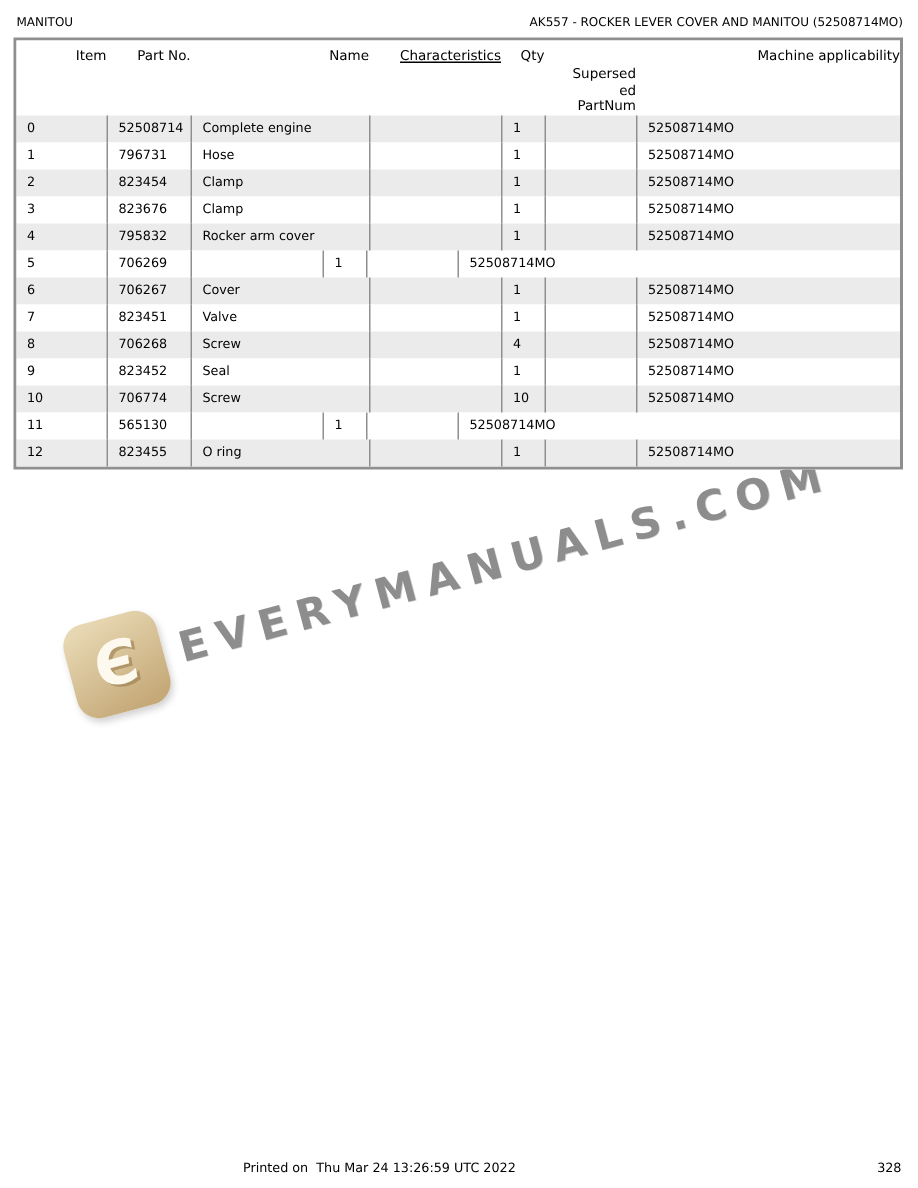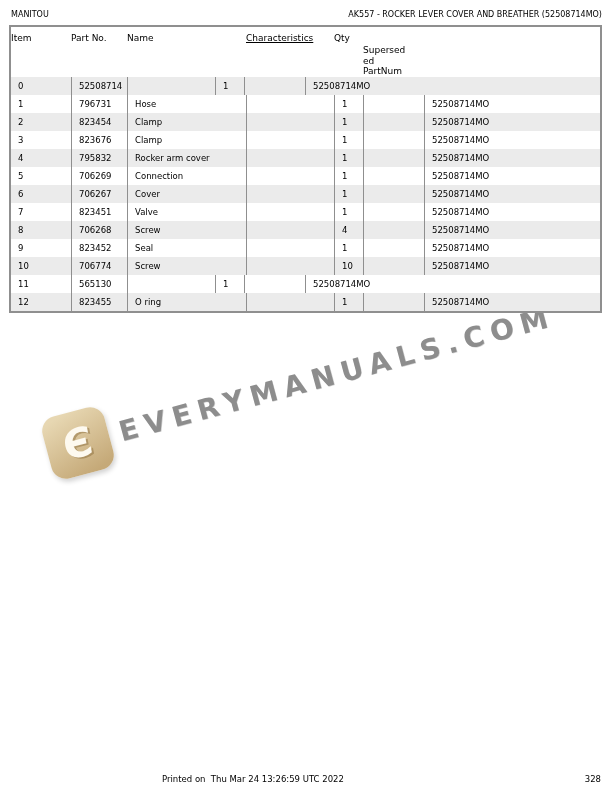--- a/index.html
+++ b/index.html
@@ -35,21 +35,21 @@
     z-index: 2;
   }
   .thead {
     display: flex;
     height: 50px;
     font-size: 9px;
     background: #fff;
   }
   .th {
     box-sizing: border-box;
-    text-align: left;
+    text-align: right;
     padding-top: 6px;
     overflow: hidden;
   }
   .th.c-sup { white-space: pre-line; line-height: 10.5px; padding-top: 18px; }
   .tr {
     display: flex;
     height: 18px;
     line-height: 18px;
     font-size: 8.5px;
     background: #fff;
@@ -111,46 +111,48 @@
     z-index: 3;
   }
   .printed { position: absolute; left: 162px; white-space: pre; }
   .pagenum { position: absolute; right: 11px; }
 </style>
 </head>
 <body>
 
 <div class="topbar">
   <span>MANITOU</span>
-  <span>AK557 - ROCKER LEVER COVER AND BREATHER (52508714MO)</span>
+  <span>AK557 - ROCKER LEVER COVER AND MANITOU (52508714MO)</span>
 </div>
 
 <div class="watermark">
   <div class="wm-logo">
     <span class="wm-glyph">Є</span>
   </div>
   <div class="wm-text">EVERYMANUALS.COM</div>
 </div>
 
 <div class="parts-table">
   <div class="thead">
     <div class="th c-item">Item</div>
     <div class="th c-part">Part No.</div>
     <div class="th c-name">Name</div>
     <div class="th c-char">Characteristics</div>
     <div class="th c-qty">Qty</div>
     <div class="th c-sup">Supersed
 ed
 PartNum
 ber</div>
+    <div class="th c-mach">Machine applicability</div>
   </div>
   <div class="tbody" id="tbody">
       <div class="tr even">
     <div class="td c-item">0</div>
     <div class="td c-part">52508714</div>
+    <div class="td c-name">Complete engine</div>
     <div class="td c-char"></div>
     <div class="td c-qty">1</div>
     <div class="td c-sup"></div>
     <div class="td c-mach">52508714MO</div>
   </div>
       <div class="tr">
     <div class="td c-item">1</div>
     <div class="td c-part">796731</div>
     <div class="td c-name">Hose</div>
     <div class="td c-char"></div>
@@ -181,21 +183,20 @@
     <div class="td c-part">795832</div>
     <div class="td c-name">Rocker arm cover</div>
     <div class="td c-char"></div>
     <div class="td c-qty">1</div>
     <div class="td c-sup"></div>
     <div class="td c-mach">52508714MO</div>
   </div>
       <div class="tr">
     <div class="td c-item">5</div>
     <div class="td c-part">706269</div>
-    <div class="td c-name">Connection</div>
     <div class="td c-char"></div>
     <div class="td c-qty">1</div>
     <div class="td c-sup"></div>
     <div class="td c-mach">52508714MO</div>
   </div>
       <div class="tr even">
     <div class="td c-item">6</div>
     <div class="td c-part">706267</div>
     <div class="td c-name">Cover</div>
     <div class="td c-char"></div>

